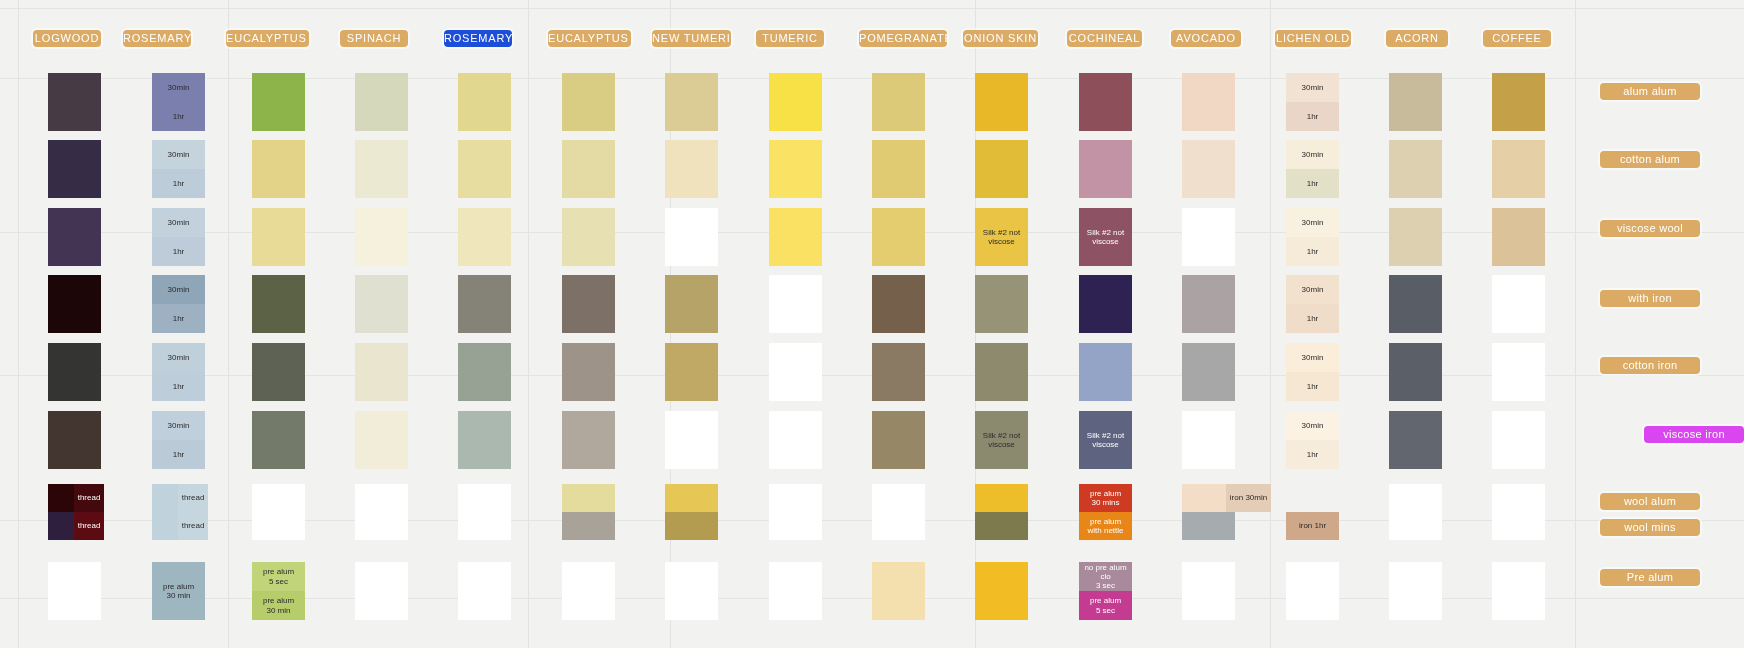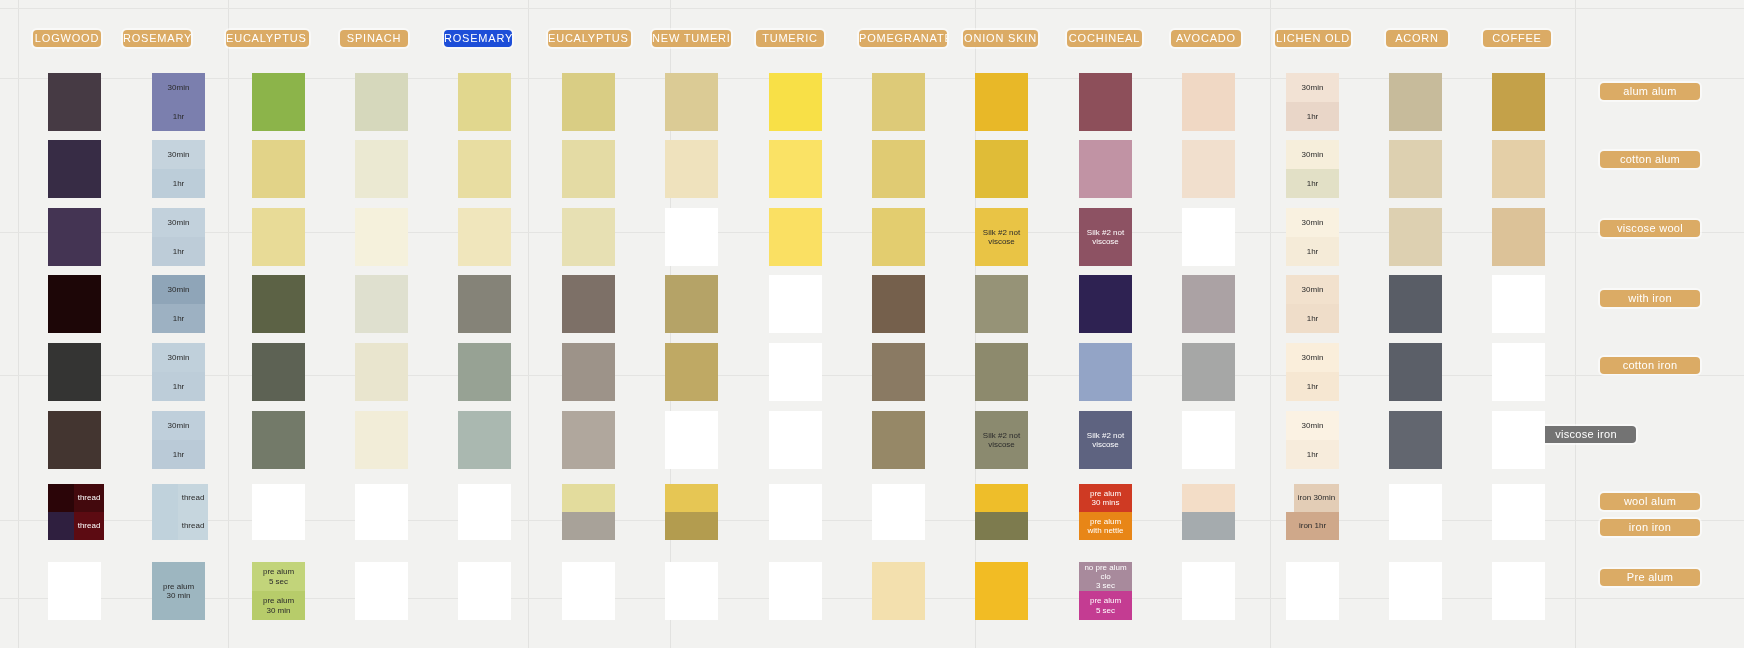--- a/index.html
+++ b/index.html
@@ -87,23 +87,23 @@
     <div class="pill" style="left: 1275px; top: 30px; width: 76px; background: rgb(219, 171, 101); color: rgb(255, 255, 255);">LICHEN OLD</div>
     <div class="pill" style="left: 1386px; top: 30px; width: 62px; background: rgb(219, 171, 101); color: rgb(255, 255, 255);">ACORN</div>
     <div class="pill" style="left: 1483px; top: 30px; width: 68px; background: rgb(219, 171, 101); color: rgb(255, 255, 255);">COFFEE</div>
   </div>
 <div id="rowlabels">
     <div class="pill row" style="left: 1600px; top: 83px; width: 100px; background: rgb(219, 171, 101); color: rgb(255, 255, 255);">alum alum</div>
     <div class="pill row" style="left: 1600px; top: 151px; width: 100px; background: rgb(219, 171, 101); color: rgb(255, 255, 255);">cotton alum</div>
     <div class="pill row" style="left: 1600px; top: 220px; width: 100px; background: rgb(219, 171, 101); color: rgb(255, 255, 255);">viscose wool</div>
     <div class="pill row" style="left: 1600px; top: 290px; width: 100px; background: rgb(219, 171, 101); color: rgb(255, 255, 255);">with iron</div>
     <div class="pill row" style="left: 1600px; top: 357px; width: 100px; background: rgb(219, 171, 101); color: rgb(255, 255, 255);">cotton iron</div>
-    <div class="pill row" style="left: 1536px; top: 426px; width: 100px; background: #737373; color: rgb(255, 255, 255);">viscose iron</div>
+    <div class="pill row" style="left: 1644px; top: 426px; width: 100px; background: #d946ef; color: rgb(255, 255, 255);">viscose iron</div>
     <div class="pill row" style="left: 1600px; top: 493px; width: 100px; background: rgb(219, 171, 101); color: rgb(255, 255, 255);">wool alum</div>
-    <div class="pill row" style="left: 1600px; top: 519px; width: 100px; background: rgb(219, 171, 101); color: rgb(255, 255, 255);">iron iron</div>
+    <div class="pill row" style="left: 1600px; top: 519px; width: 100px; background: rgb(219, 171, 101); color: rgb(255, 255, 255);">wool mins</div>
     <div class="pill row" style="left: 1600px; top: 569px; width: 100px; background: rgb(219, 171, 101); color: rgb(255, 255, 255);">Pre alum</div>
   </div>
 <div id="swatchgrid">
     <div class="cell" style="left: 48px; top: 73px; width: 53px; height: 58px;">
       <div class="seg" style="background: rgb(70, 58, 68);"></div>
     </div>
     <div class="cell" style="left: 48px; top: 140px; width: 53px; height: 58px;">
       <div class="seg" style="background: rgb(55, 44, 69);"></div>
     </div>
     <div class="cell" style="left: 48px; top: 208px; width: 53px; height: 58px;">
@@ -472,21 +472,21 @@
       <div class="seg" style="background: rgb(239, 221, 201);">1hr</div>
     </div>
     <div class="cell" style="left: 1286px; top: 343px; width: 53px; height: 58px;">
       <div class="seg" style="background: rgb(250, 238, 219);">30min</div>
       <div class="seg" style="background: rgb(246, 231, 210);">1hr</div>
     </div>
     <div class="cell" style="left: 1286px; top: 411px; width: 53px; height: 58px;">
       <div class="seg" style="background: rgb(251, 242, 227);">30min</div>
       <div class="seg" style="background: rgb(247, 236, 220);">1hr</div>
     </div>
-    <div class="cell" style="left: 1286px; top: 484px; width: 53px; height: 28px; padding-left: 8px;">
+    <div class="cell" style="left: 1218px; top: 484px; width: 53px; height: 28px; padding-left: 8px;">
       <div class="seg" style="background: rgb(227, 205, 182);">iron 30min</div>
     </div>
     <div class="cell" style="left: 1286px; top: 512px; width: 53px; height: 28px;">
       <div class="seg" style="background: rgb(207, 168, 138);">iron 1hr</div>
     </div>
     <div class="cell" style="left: 1286px; top: 562px; width: 53px; height: 58px;">
       <div class="seg" style="background: rgb(255, 255, 255);"></div>
     </div>
     <div class="cell" style="left: 1389px; top: 73px; width: 53px; height: 58px;">
       <div class="seg" style="background: rgb(199, 187, 155);"></div>

